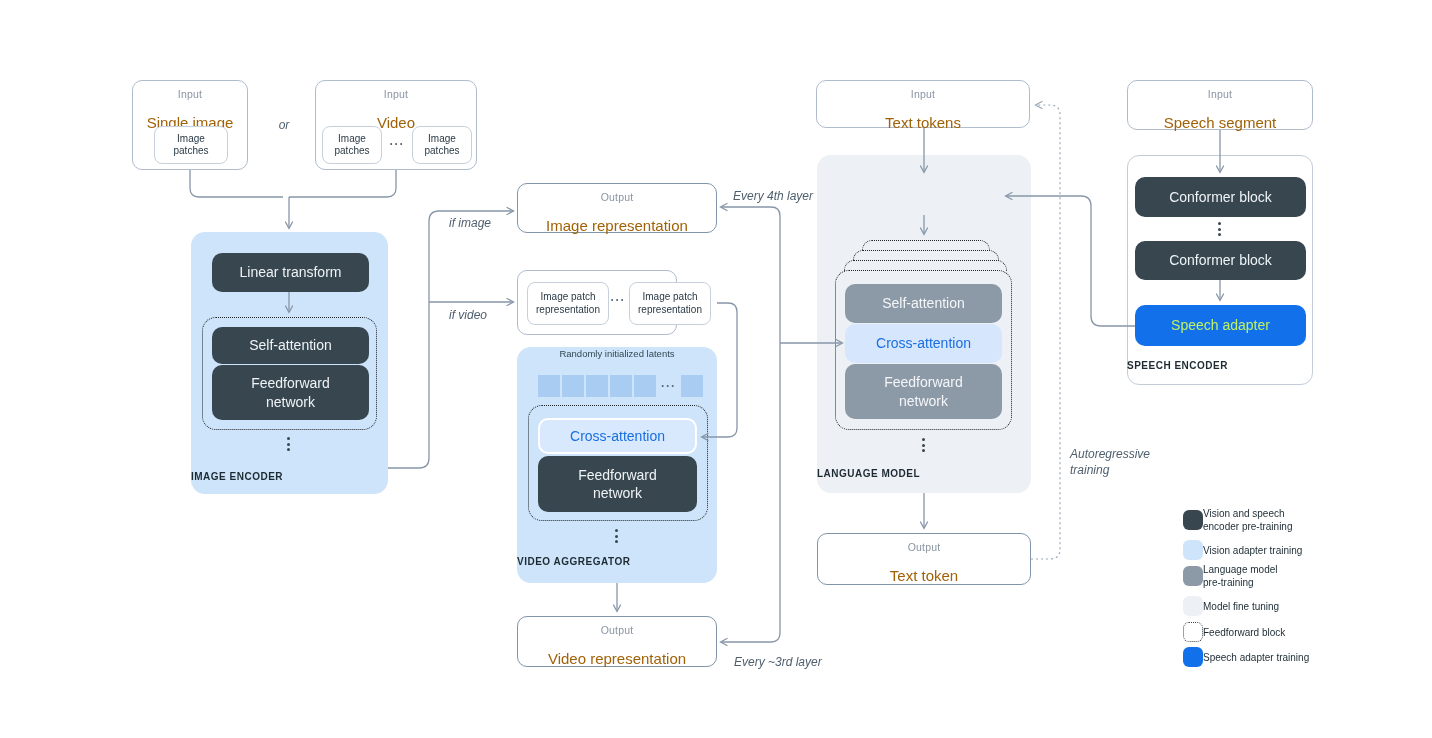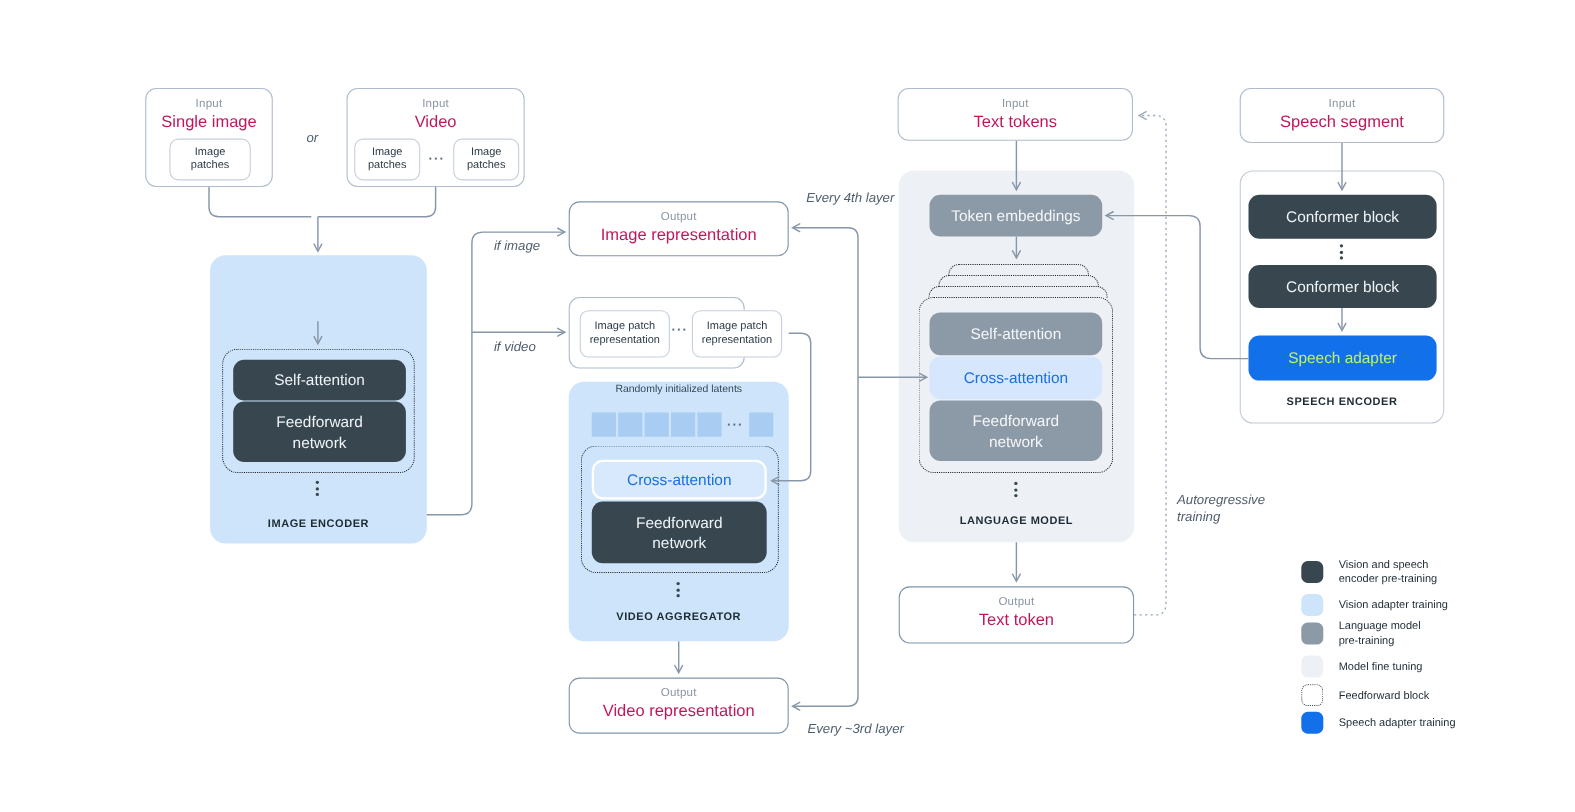--- a/index.html
+++ b/index.html
@@ -3,48 +3,48 @@
 <meta charset="utf-8">
 <style>
   * { box-sizing: border-box; }
   html,body { margin:0; padding:0; background:#fff; }
   body { font-family:"Liberation Sans", sans-serif; }
   .canvas { position:relative; width:1432px; height:738px; background:#fff; overflow:hidden; }
   .box { position:absolute; background:#fff; border:1.4px solid #AFBCCC; border-radius:10px;
          display:flex; flex-direction:column; align-items:center; text-align:center; }
   .box.strong { border:1.5px solid #8195AB; }
   .kicker { font-size:10.5px; color:#8A95A3; margin-top:7px; letter-spacing:.2px; }
-  .btitle { font-size:15px; color:#be185d; margin-top:2px; }
+  .btitle { font-size:15px; color:#a16207; margin-top:14px; }
   .chip { position:absolute; background:#fff; border:1.2px solid #C6D0DC; border-radius:8px;
           font-size:10px; color:#2A3A45; display:flex; align-items:center; justify-content:center;
           text-align:center; line-height:1.25; white-space:pre-line; }
   .panel { position:absolute; border-radius:14px; }
   .panel.blue { background:#CEE4FA; }
   .panel.gray { background:#EDF1F5; }
   .panel.outline { background:#fff; border:1.4px solid #C2CCD8; border-radius:12px; }
   .block { position:absolute; border-radius:10px; display:flex; align-items:center; justify-content:center;
            text-align:center; font-size:14px; line-height:1.3; white-space:pre-line; }
   .block.dark { background:#37464F; color:#EFF3F6; }
   .block.gray { background:#8C99A6; color:#F4F6F9; }
   .block.blue { background:#1370EB; color:#bef264; }
   .block.lmblue { background:#D6E7FD; color:#1A6FE0; }
   .block.aggblue { background:#D8E9FD; color:#1A6FE0; border:2px solid #FFFFFF; }
   .dotted-box { position:absolute; border:1.6px dotted #1F2328; border-radius:14px; background:transparent; }
   .stack-line { position:absolute; border:1.4px dotted #1F2328; border-bottom:none;
                 border-radius:10px 10px 0 0; background:transparent; }
-  .caption { position:absolute; font-size:10px; font-weight:bold; letter-spacing:.5px; color:#1C2B33; text-align:center; }
+  .caption { position:absolute; font-size:10px; font-weight:bold; letter-spacing:.5px; color:#1C2B33; text-align:left; }
   .smlabel { position:absolute; font-size:9.5px; color:#344854; text-align:center; }
   .vdots { position:absolute; display:flex; flex-direction:column; gap:2.5px; align-items:center; }
   .vdots i { width:3px; height:3px; background:#37464F; border-radius:50%; display:block; }
   .elabel { position:absolute; font-style:italic; font-size:12px; color:#4E5E6C; white-space:pre-line; line-height:1.35; }
   .ell { position:absolute; color:#5A6A78; font-weight:bold; font-size:12px; letter-spacing:1px; text-align:center; }
   .latents { position:absolute; display:flex; align-items:center; gap:2px; }
   .latent { width:22px; height:22px; background:#A9CCF3; }
   .latents .ell { position:static; margin:0 3px; }
-  .legend-row { position:absolute; display:flex; align-items:center; gap:14px; }
+  .legend-row { position:absolute; display:flex; align-items:center; }
   .swatch { width:20px; height:20px; border-radius:6px; flex:0 0 auto; }
   .swatch.dark { background:#37464F; }
   .swatch.lightblue { background:#CEE4FA; }
   .swatch.gray { background:#8C99A6; }
   .swatch.lightgray { background:#EDF1F5; }
   .swatch.dottedsw { background:#fff; border:1.5px dotted #3A444C; }
   .swatch.blue { background:#1370EB; }
   .legend-label { font-size:10px; color:#1C2B33; line-height:1.3; white-space:pre-line; }
   .wires { position:absolute; left:0; top:0; z-index:6; pointer-events:none; }
 </style>
@@ -66,20 +66,21 @@
     <div class="kicker">Input</div>
     <div class="btitle">Video</div>
     <div class="chip" style="left:6px;top:45px;width:60px;height:38px">Image
 patches</div>
     <div class="ell" style="left:72px;top:56px;width:18px">···</div>
     <div class="chip" style="left:96px;top:45px;width:60px;height:38px">Image
 patches</div>
   </div>
 
   <div class="panel blue" style="left:191px;top:232px;width:197px;height:262px"></div>
+  <div class="block dark" style="left:212px;top:253px;width:157px;height:39px">Linear transform</div>
   <div class="dotted-box" style="left:202px;top:317px;width:175px;height:113px"></div>
   <div class="block dark" style="left:212px;top:327px;width:157px;height:37px">Self-attention</div>
   <div class="block dark" style="left:212px;top:365px;width:157px;height:55px">Feedforward
 network</div>
   <div class="vdots" style="left:287px;top:437px">
       <i></i>
       <i></i>
       <i></i>
     </div>
   <div class="caption" style="left:191px;top:471px;width:197px">IMAGE ENCODER</div>
@@ -123,21 +124,20 @@
     <div class="kicker">Output</div>
     <div class="btitle">Video representation</div>
   </div>
 
   <div class="box" style="left:816px;top:80px;width:214px;height:48px">
     <div class="kicker">Input</div>
     <div class="btitle">Text tokens</div>
   </div>
 
   <div class="panel gray" style="left:817px;top:155px;width:214px;height:338px"></div>
-  <div class="block gray" style="left:845px;top:177px;width:157px;height:38px">Token embeddings</div>
   <div class="stack-line" style="left:862px;top:240px;width:128px;height:11px"></div>
   <div class="stack-line" style="left:853px;top:250px;width:146px;height:11px"></div>
   <div class="stack-line" style="left:844px;top:260px;width:163px;height:11px"></div>
   <div class="dotted-box" style="left:835px;top:270px;width:177px;height:160px"></div>
   <div class="block gray" style="left:845px;top:284px;width:157px;height:39px">Self-attention</div>
   <div class="block lmblue" style="left:845px;top:324px;width:157px;height:39px">Cross-attention</div>
   <div class="block gray" style="left:845px;top:364px;width:157px;height:55px">Feedforward
 network</div>
   <div class="vdots" style="left:922px;top:438px">
       <i></i>
@@ -162,21 +162,21 @@
       <i></i>
       <i></i>
       <i></i>
     </div>
   <div class="block dark" style="left:1135px;top:241px;width:171px;height:39px">Conformer block</div>
   <div class="block blue" style="left:1135px;top:305px;width:171px;height:41px">Speech adapter</div>
   <div class="caption" style="left:1127px;top:360px;width:186px">SPEECH ENCODER</div>
 
   <div class="elabel" style="left:449px;top:215px">if image</div>
   <div class="elabel" style="left:449px;top:307px">if video</div>
-  <div class="elabel" style="left:733px;top:172px">Every 4th layer</div>
+  <div class="elabel" style="left:733px;top:188px">Every 4th layer</div>
   <div class="elabel" style="left:734px;top:654px">Every ~3rd layer</div>
   <div class="elabel" style="left:1070px;top:446px">Autoregressive
 training</div>
 
   <div class="legend-row" style="left:1183px;top:507px">
     <span class="swatch dark"></span>
     <span class="legend-label">Vision and speech
 encoder pre-training</span>
   </div>
   <div class="legend-row" style="left:1183px;top:540px">

